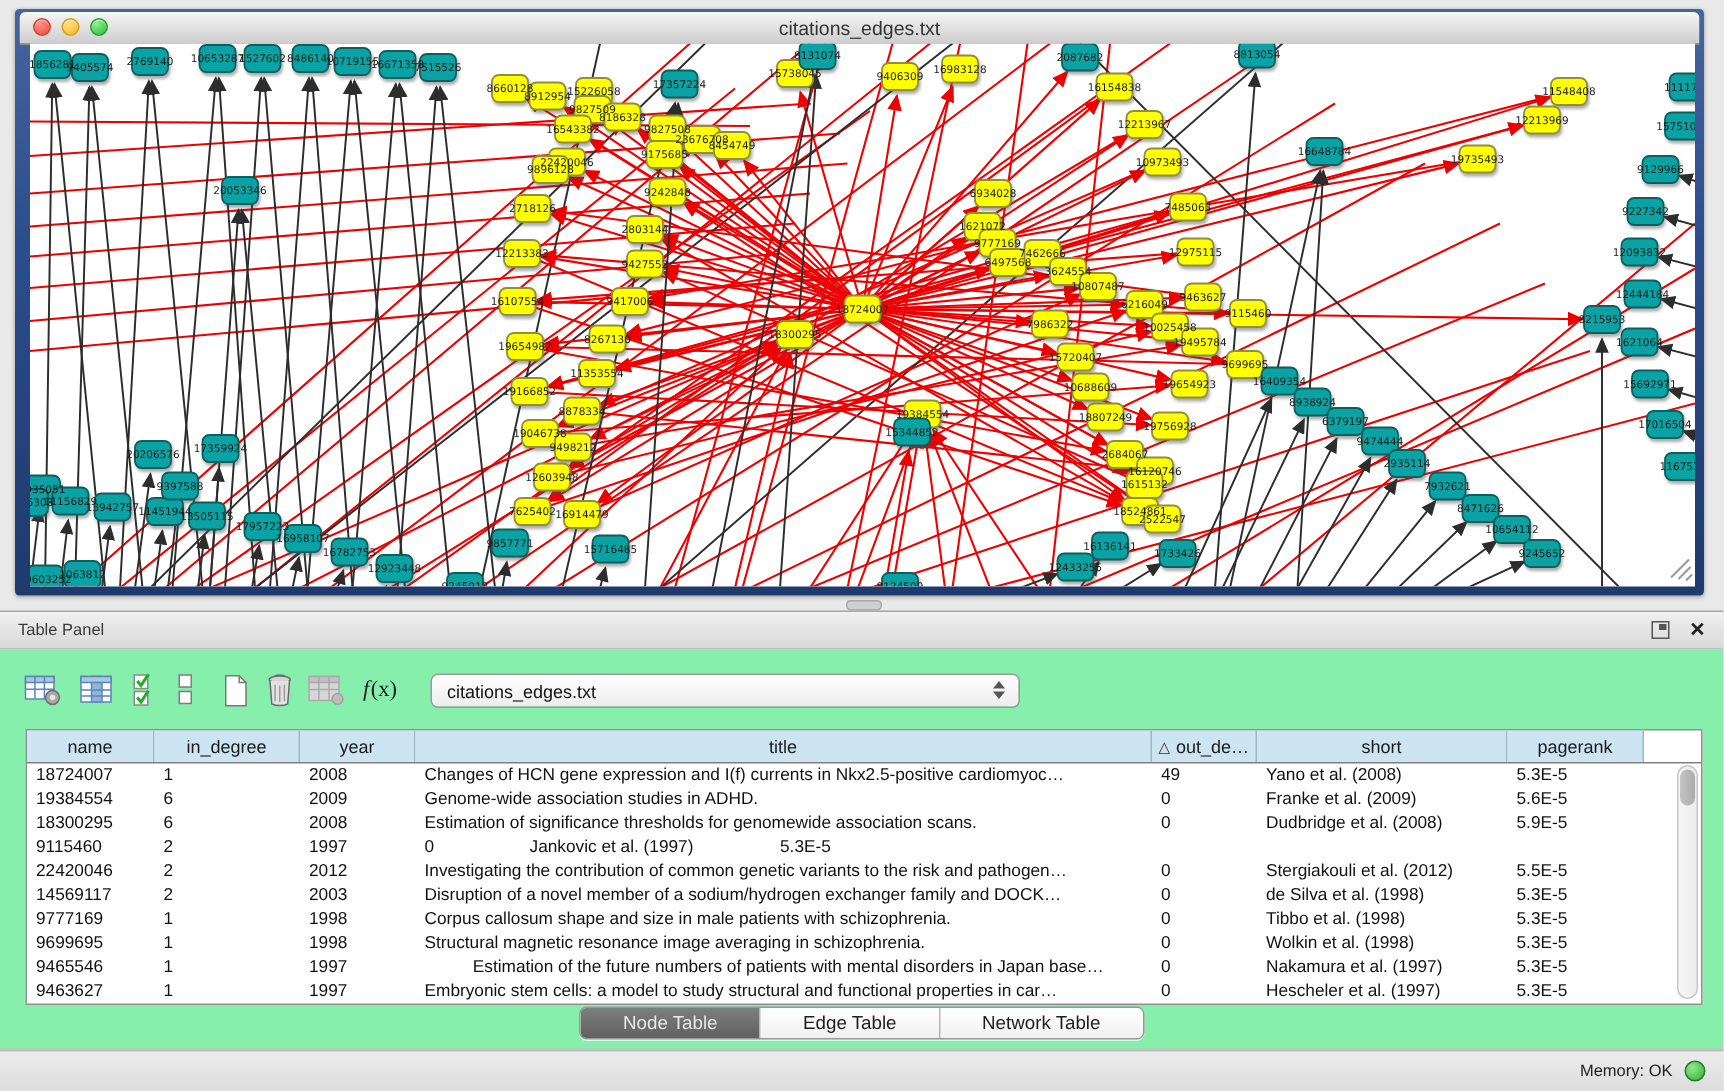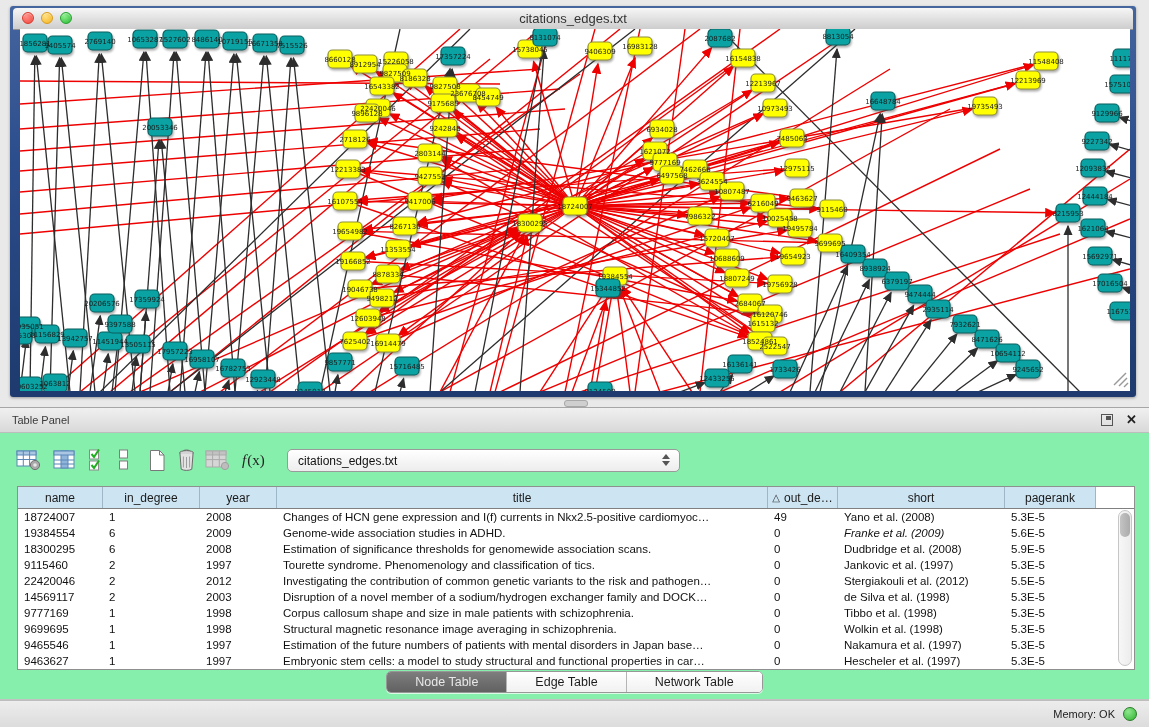--- a/index.html
+++ b/index.html
@@ -679,37 +679,36 @@
             <div class="td" style="width: 70px;">49</div>
             <div class="td" style="width: 167px;">Yano et al. (2008)</div>
             <div class="td" style="width: 91px;">5.3E-5</div>
           </div>
           <div class="tr">
             <div class="td" style="width: 85px;">19384554</div>
             <div class="td" style="width: 97px;">6</div>
             <div class="td" style="width: 77px;">2009</div>
             <div class="td" style="width: 491px;">Genome-wide association studies in ADHD.</div>
             <div class="td" style="width: 70px;">0</div>
-            <div class="td" style="width: 167px; font-style: italic;">Franke et al. (2009)</div>
+            <div class="td" style="width: 167px;">Franke et al. (2009)</div>
             <div class="td" style="width: 91px;">5.6E-5</div>
           </div>
           <div class="tr">
             <div class="td" style="width: 85px;">18300295</div>
             <div class="td" style="width: 97px;">6</div>
             <div class="td" style="width: 77px;">2008</div>
             <div class="td" style="width: 491px;">Estimation of significance thresholds for genomewide association scans.</div>
             <div class="td" style="width: 70px;">0</div>
             <div class="td" style="width: 167px;">Dudbridge et al. (2008)</div>
             <div class="td" style="width: 91px;">5.9E-5</div>
           </div>
           <div class="tr">
             <div class="td" style="width: 85px;">9115460</div>
             <div class="td" style="width: 97px;">2</div>
             <div class="td" style="width: 77px;">1997</div>
-            <div class="td" style="width: 491px;">Tourette syndrome. Phenomenology and classification of tics.</div>
             <div class="td" style="width: 70px;">0</div>
             <div class="td" style="width: 167px;">Jankovic et al. (1997)</div>
             <div class="td" style="width: 91px;">5.3E-5</div>
           </div>
           <div class="tr">
             <div class="td" style="width: 85px;">22420046</div>
             <div class="td" style="width: 97px;">2</div>
             <div class="td" style="width: 77px;">2012</div>
             <div class="td" style="width: 491px;">Investigating the contribution of common genetic variants to the risk and pathogen…</div>
             <div class="td" style="width: 70px;">0</div>
@@ -740,21 +739,21 @@
             <div class="td" style="width: 77px;">1998</div>
             <div class="td" style="width: 491px;">Structural magnetic resonance image averaging in schizophrenia.</div>
             <div class="td" style="width: 70px;">0</div>
             <div class="td" style="width: 167px;">Wolkin et al. (1998)</div>
             <div class="td" style="width: 91px;">5.3E-5</div>
           </div>
           <div class="tr">
             <div class="td" style="width: 85px;">9465546</div>
             <div class="td" style="width: 97px;">1</div>
             <div class="td" style="width: 77px;">1997</div>
-            <div class="td" style="width: 491px;">Estimation of the future numbers of patients with mental disorders in Japan base…</div>
+            <div class="td" style="width: 491px; text-align: center;">Estimation of the future numbers of patients with mental disorders in Japan base…</div>
             <div class="td" style="width: 70px;">0</div>
             <div class="td" style="width: 167px;">Nakamura et al. (1997)</div>
             <div class="td" style="width: 91px;">5.3E-5</div>
           </div>
           <div class="tr">
             <div class="td" style="width: 85px;">9463627</div>
             <div class="td" style="width: 97px;">1</div>
             <div class="td" style="width: 77px;">1997</div>
             <div class="td" style="width: 491px;">Embryonic stem cells: a model to study structural and functional properties in car…</div>
             <div class="td" style="width: 70px;">0</div>

